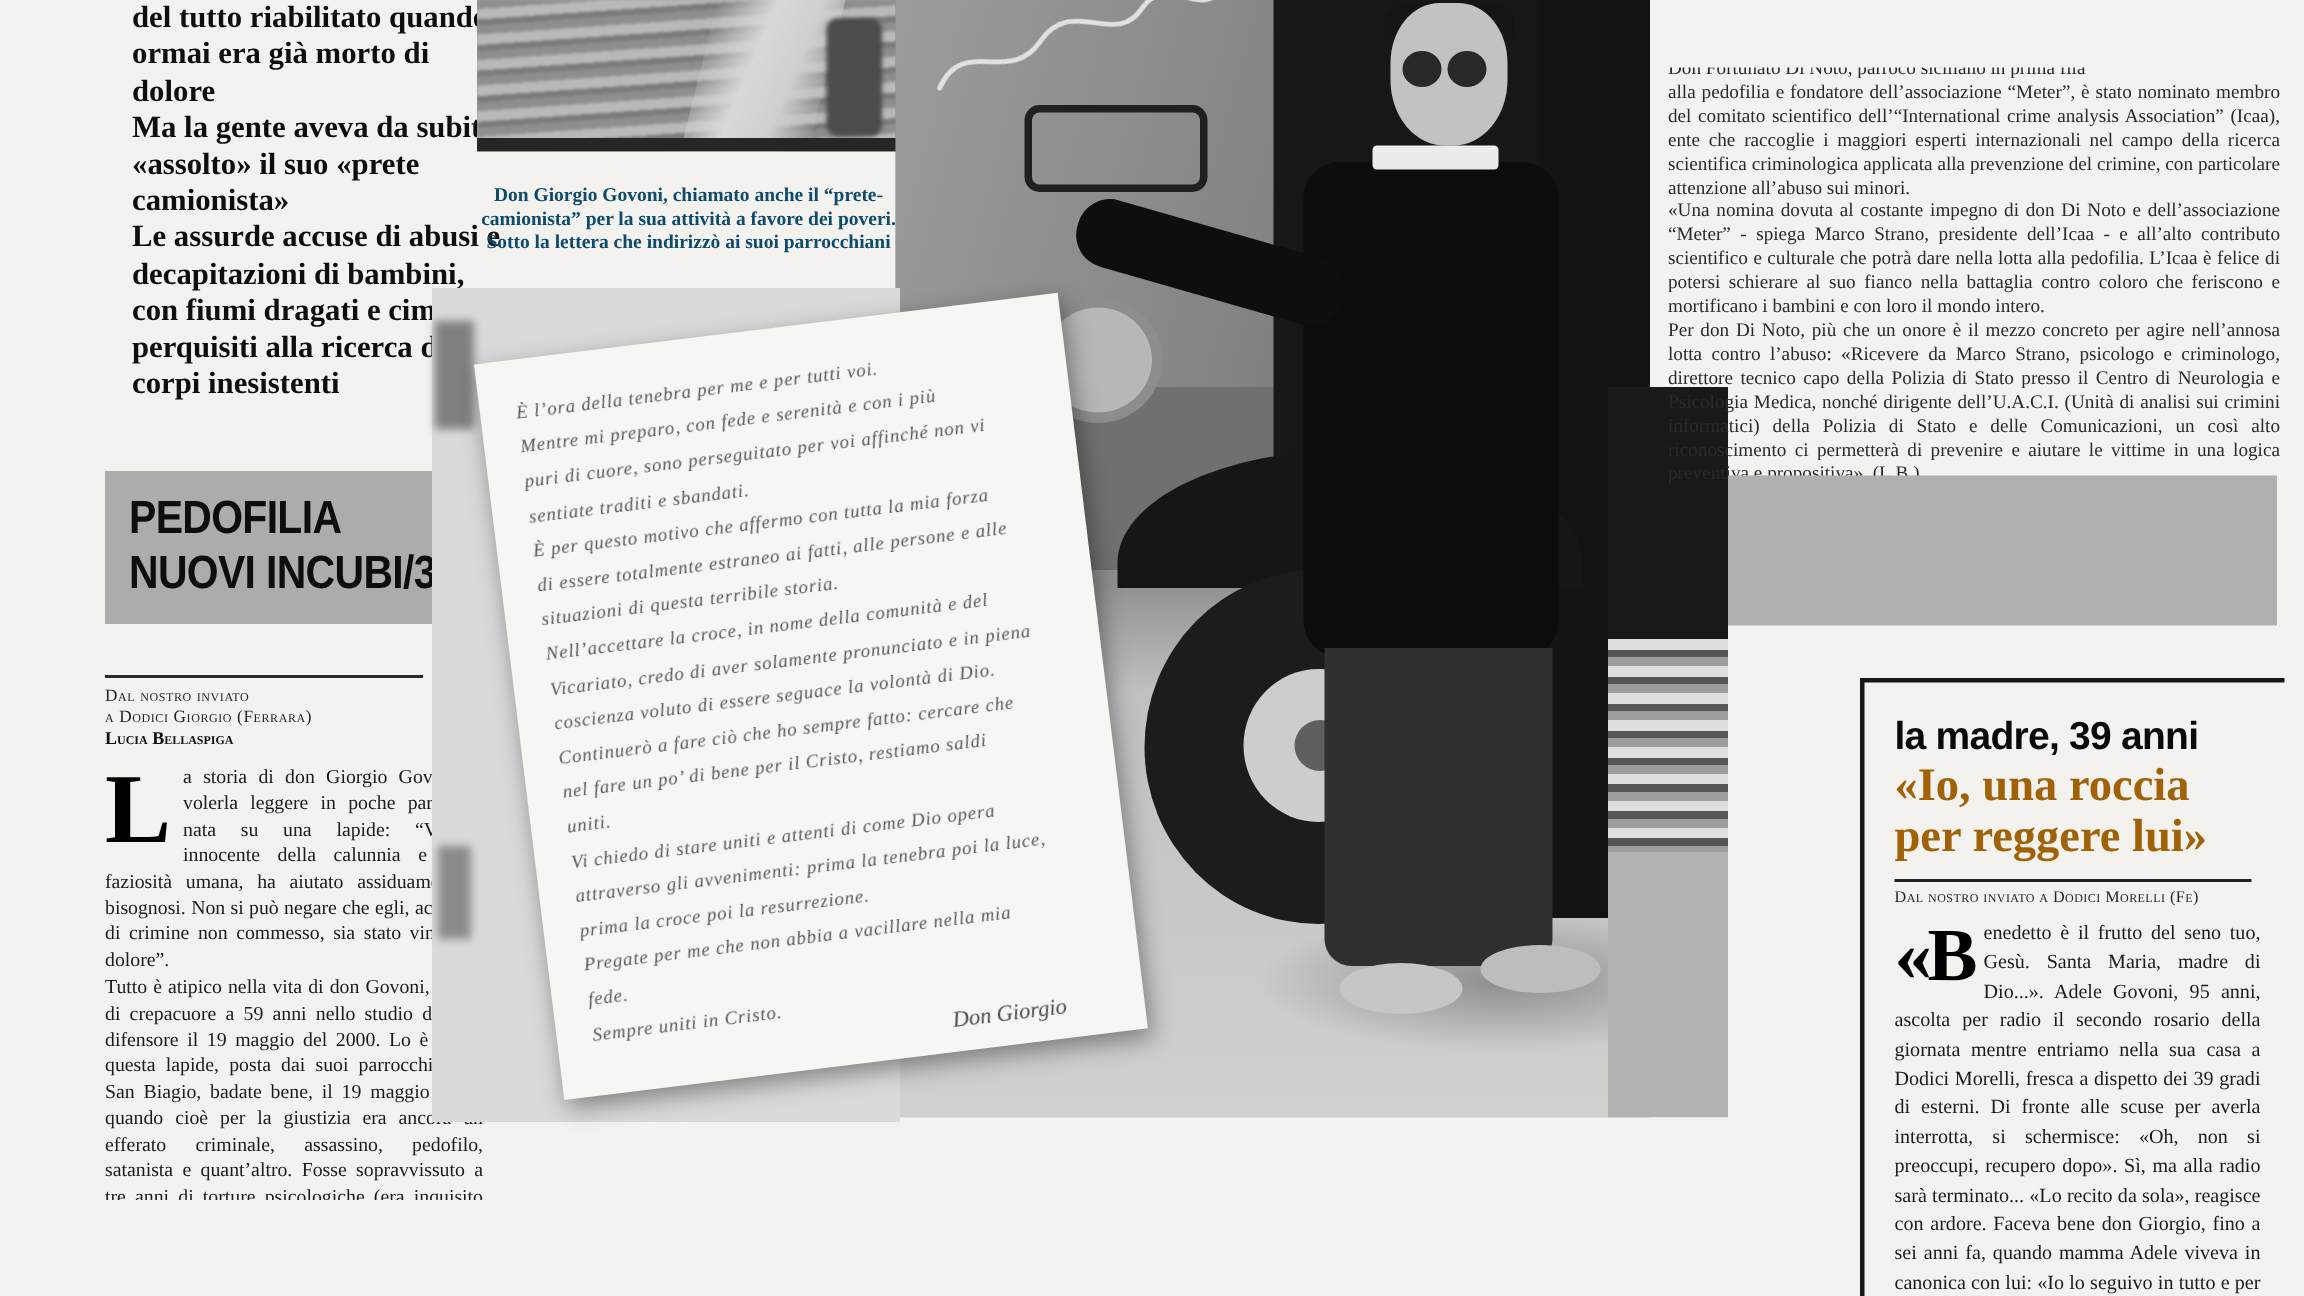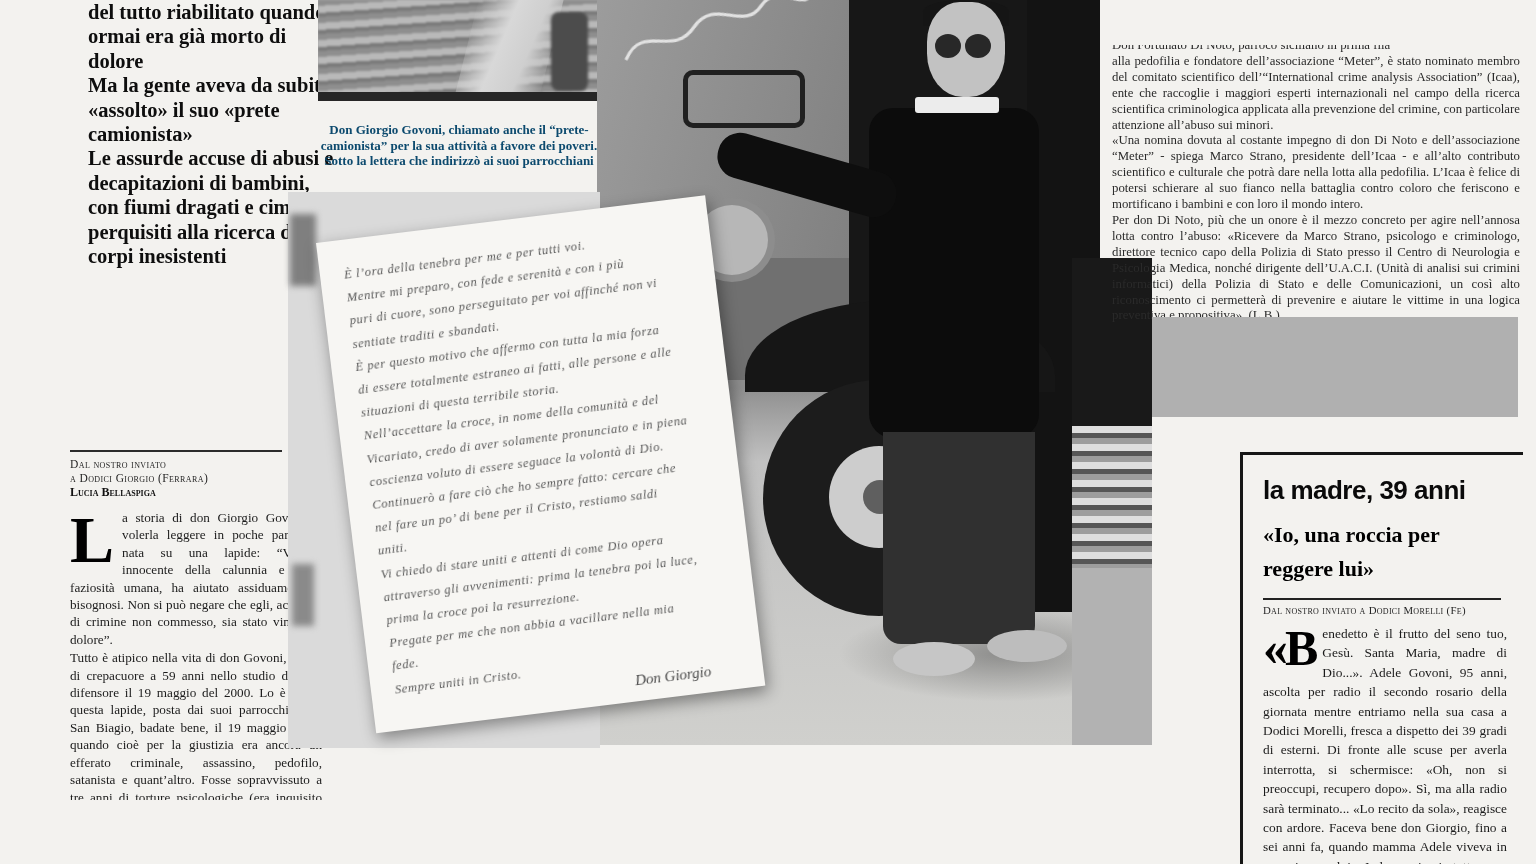--- a/index.html
+++ b/index.html
@@ -93,21 +93,21 @@
                letter-spacing:.6px;filter:blur(.3px);white-space:nowrap;overflow:hidden;}
   .letter-sign{text-align:right;padding-right:28px;margin-top:0;font-style:italic;font-size:15px;
                color:#4a4a4a;filter:blur(.3px);}
 
   
   .right-box{left:1240px;top:452px;width:280px;height:412px;border-left:3px solid #161616;
              border-top:3px solid #161616;overflow:hidden;}
   .right-inner{position:absolute;left:20px;top:20px;width:244px;}
   .right-kicker{font-family:"Liberation Sans",sans-serif;font-weight:bold;font-size:26px;
                 letter-spacing:-.5px;color:#0a0a0a;white-space:nowrap;}
-  .right-headline{font-weight:bold;font-size:22px;line-height:34px;margin-top:12px;color:#000000;}
+  .right-headline{font-weight:bold;font-size:31px;line-height:34px;margin-top:0;color:#a16207;}
   .right-rule{border-top:2px solid #222;width:238px;margin:12px 0 4px 0;}
   .right-byline{font-variant:small-caps;font-size:10.8px;letter-spacing:.3px;color:#242424;}
   .right-body{margin-top:8px;font-size:13.4px;line-height:19.4px;text-align:justify;color:#1b1b1b;}
   .dropcap-b{float:left;font-weight:bold;font-size:50px;line-height:44px;letter-spacing:-3px;
              margin:2px 7px 0 0;color:#000;}
 
   
   .headline-wrap{left:298px;top:748px;width:1232px;height:116px;overflow:hidden;}
   .headline-line{position:absolute;left:6px;font-family:"Liberation Sans",sans-serif;font-weight:bold;
                  font-size:76px;letter-spacing:-1.5px;color:#060606;white-space:nowrap;
@@ -128,20 +128,26 @@
 
   <div class="abs church-photo">
     <div class="pews"></div>
     <div class="aisle"></div>
     <div class="figure-dark"></div>
     <div class="photo-bottom-strip"></div>
   </div>
 
   <div class="abs caption">Don Giorgio Govoni, chiamato anche il “prete-camionista” per la sua attività a favore dei poveri. Sotto la lettera che indirizzò ai suoi parrocchiani</div>
 
+  <div class="abs kicker-box">
+    <div class="kicker-inner">
+      <div>PEDOFILIA</div>
+      <div>NUOVI INCUBI/3</div>
+    </div>
+  </div>
 
   <div class="abs left-col">
     <div class="col-rule"></div>
     <div class="byline">Dal nostro inviato</div>
     <div class="byline">a Dodici Giorgio (Ferrara)</div>
     <div class="author">Lucia Bellaspiga</div>
     <div class="body-text">
       <p><span class="dropcap-l">L</span><span>a storia di don Giorgio Govoni, a volerla leggere in poche parole, è nata su una lapide: “Vittima innocente della calunnia e della faziosità umana, ha aiutato assiduamente i bisognosi. Non si può negare che egli, accusato di crimine non commesso, sia stato vinto dal dolore”.</span></p>
       <p>Tutto è atipico nella vita di don Govoni, morto di crepacuore a 59 anni nello studio del suo difensore il 19 maggio del 2000. Lo è anche questa lapide, posta dai suoi parrocchiani di San Biagio, badate bene, il 19 maggio 2001, quando cioè per la giustizia era ancora un efferato criminale, assassino, pedofilo, satanista e quant’altro. Fosse sopravvissuto a tre anni di torture psicologiche (era inquisito dal ’97), avrebbe dovuto ascoltare una sentenza di condanna, emessa dal Tribunale di Modena il 6 giugno del 2000: tutti colpevoli, anche don Govoni, condannato a 14 anni di carcere... La morte gli rispar-</p>
     </div>

